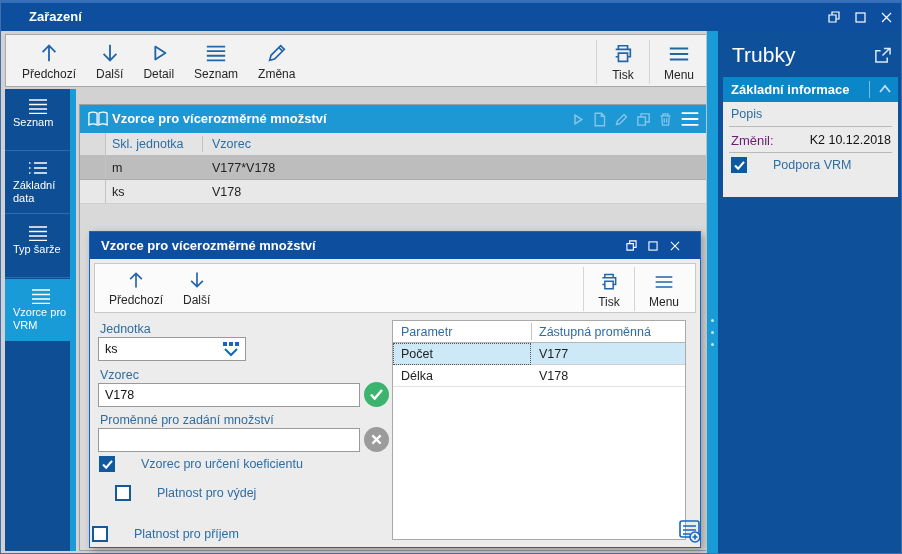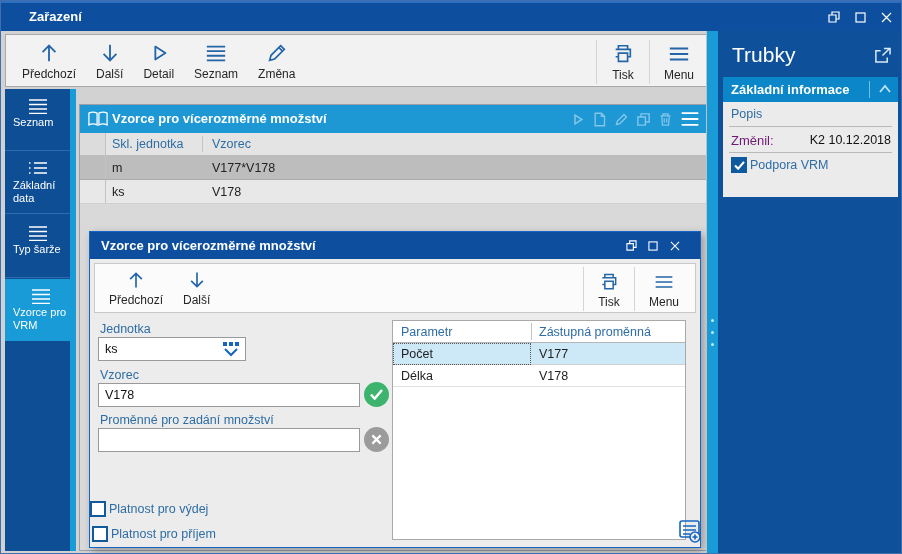--- a/index.html
+++ b/index.html
@@ -66,21 +66,21 @@
   .dlg-toolbar{position:absolute;left:4px;top:31px;width:602px;height:50px;background:#fbfbfb;
                border:1px solid #c9c9c9;box-sizing:border-box;}
   .dlg-toolbar .tb-left{left:4px;top:1px;}
   .dlg-toolbar .tb-right{right:6px;top:1px;}
   .fld-label{position:absolute;color:#2e6da4;font-size:12.5px;}
   .input{position:absolute;background:#fff;border:1px solid #999;box-sizing:border-box;height:24px;
          font-size:12.5px;color:#111;line-height:22px;padding-left:6px;cursor:text;}
   .dd-btn{position:absolute;right:3px;top:3px;width:22px;height:16px;cursor:pointer;}
   .circle-btn{position:absolute;width:25px;height:25px;border-radius:50%;display:flex;
               align-items:center;justify-content:center;cursor:pointer;}
-  .cb-row{position:absolute;display:flex;align-items:center;gap:3px;cursor:pointer;}
+  .cb-row{position:absolute;display:flex;align-items:center;gap:26px;cursor:pointer;}
   .checkbox{width:16px;height:16px;box-sizing:border-box;display:flex;align-items:center;justify-content:center;}
   .checkbox.on{background:#0f5a9e;}
   .checkbox.off{background:#fff;border:2px solid #14599c;}
   .cb-lbl{color:#2e6da4;font-size:12.5px;}
 
   
   .ptable{position:absolute;left:302px;top:88px;width:294px;height:220px;background:#fff;
           border:1px solid #a9a9a9;box-sizing:border-box;font-size:12.5px;}
   .prow{position:absolute;left:0;width:100%;height:22px;box-sizing:border-box;}
   .prow .pc1{position:absolute;left:8px;top:0;line-height:22px;}
@@ -352,21 +352,29 @@
     <span class="fld-label" style="left:10px;top:181px;">Proměnné pro zadání množství</span>
     <div class="input" style="left:8px;top:196px;width:262px;">
       <span></span>
     </div>
     <div class="circle-btn" style="left:274px;top:195px;background:#9b9b9b;">
       <svg width="11" height="11" viewBox="0 0 12 12">
           <path d="M1.5 1.5l9 9M10.5 1.5l-9 9" stroke="#fff" stroke-width="2.4"></path>
         </svg>
     </div>
 
-    <div class="cb-row" style="left:0;top:253px;margin-top:16px;">
+    <div class="cb-row" style="left:9px;top:224px;">
+      <div class="checkbox on">
+        <svg width="11" height="9" viewBox="0 0 12 10">
+            <path d="M1 5l3.5 3.5L11 1" fill="none" stroke="#fff" stroke-width="2.4"></path>
+          </svg>
+      </div>
+      <span class="cb-lbl">Vzorec pro určení koeficientu</span>
+    </div>
+    <div class="cb-row" style="left:25px;top:253px;">
       <div class="checkbox off"></div>
       <span class="cb-lbl">Platnost pro výdej</span>
     </div>
     <div class="cb-row" style="left:2px;top:282px;margin-top:12px;">
       <div class="checkbox off"></div>
       <span class="cb-lbl">Platnost pro příjem</span>
     </div>
 
     <div class="ptable">
       <div class="prow phead">

